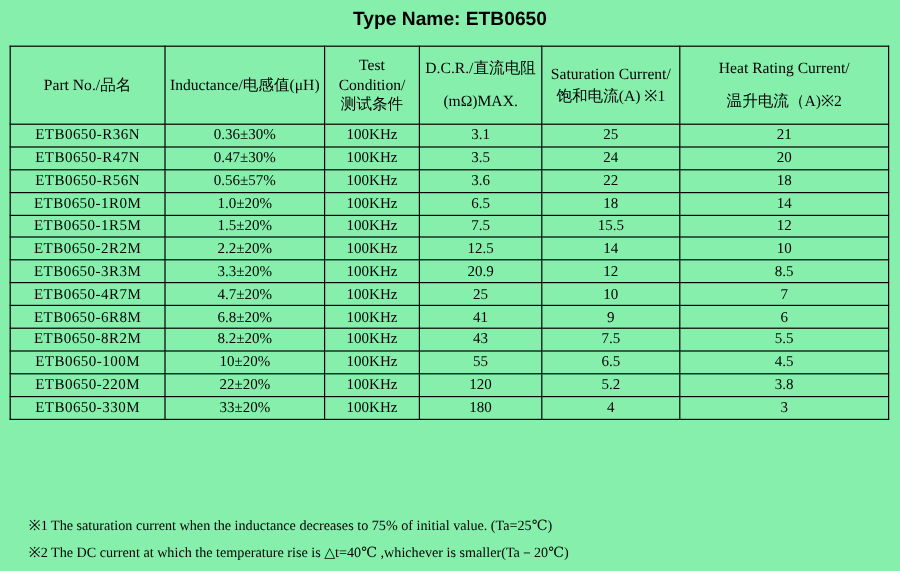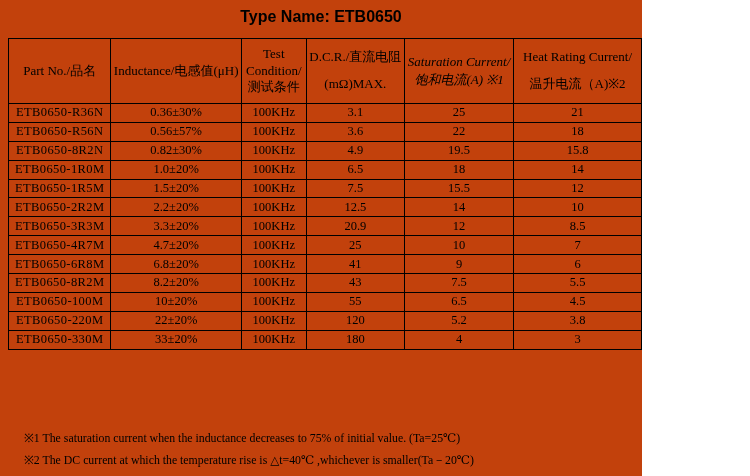--- a/index.html
+++ b/index.html
@@ -2,23 +2,23 @@
 <html><head>
 <meta charset="utf-8">
 <style>
   html, body {
     margin: 0;
     padding: 0;
     background: #ffffff;
   }
   .page {
     position: relative;
-    width: 642px;
+    width: 750px;
     height: 476px;
-    background: #c2410c;
+    background: #86efac;
     font-family: "Liberation Serif", "DejaVu Serif", serif;
     color: #000000;
     overflow: hidden;
   }
   .title {
     position: absolute;
     top: 8px;
     left: 0;
     width: 100%;
     text-align: center;
@@ -44,21 +44,21 @@
     white-space: nowrap;
   }
   table.spec th {
     height: 64px;
     font-size: 13px;
     line-height: 1.45;
   }
   
   table.spec th:nth-child(3) { line-height: 1.30; border-radius: 12px; }
   table.spec th:nth-child(4) { line-height: 2.05; }
-  table.spec th:nth-child(5) { line-height: 1.40; font-style: italic; }
+  table.spec th:nth-child(5) { line-height: 1.40; }
   table.spec th:nth-child(6) { line-height: 2.05; margin-top: 36px; }
   table.spec td {
     height: 17.9px;
     font-size: 12.5px;
   }
   table.spec td.c0 { letter-spacing: 0.4px; margin-top: 48px; }
   .footnotes {
     position: absolute;
     left: 24px;
     top: 427px;
@@ -99,34 +99,34 @@
     <tbody>
         <tr>
           <td class="c0">ETB0650-R36N</td>
           <td class="c1">0.36±30%</td>
           <td class="c2">100KHz</td>
           <td class="c3">3.1</td>
           <td class="c4">25</td>
           <td class="c5">21</td>
         </tr>
         <tr>
+          <td class="c0">ETB0650-R47N</td>
+          <td class="c1">0.47±30%</td>
+          <td class="c2">100KHz</td>
+          <td class="c3">3.5</td>
+          <td class="c4">24</td>
+          <td class="c5">20</td>
+        </tr>
+        <tr>
           <td class="c0">ETB0650-R56N</td>
           <td class="c1">0.56±57%</td>
           <td class="c2">100KHz</td>
           <td class="c3">3.6</td>
           <td class="c4">22</td>
           <td class="c5">18</td>
-        </tr>
-        <tr>
-          <td class="c0">ETB0650-8R2N</td>
-          <td class="c1">0.82±30%</td>
-          <td class="c2">100KHz</td>
-          <td class="c3">4.9</td>
-          <td class="c4">19.5</td>
-          <td class="c5">15.8</td>
         </tr>
         <tr>
           <td class="c0">ETB0650-1R0M</td>
           <td class="c1">1.0±20%</td>
           <td class="c2">100KHz</td>
           <td class="c3">6.5</td>
           <td class="c4">18</td>
           <td class="c5">14</td>
         </tr>
         <tr>

